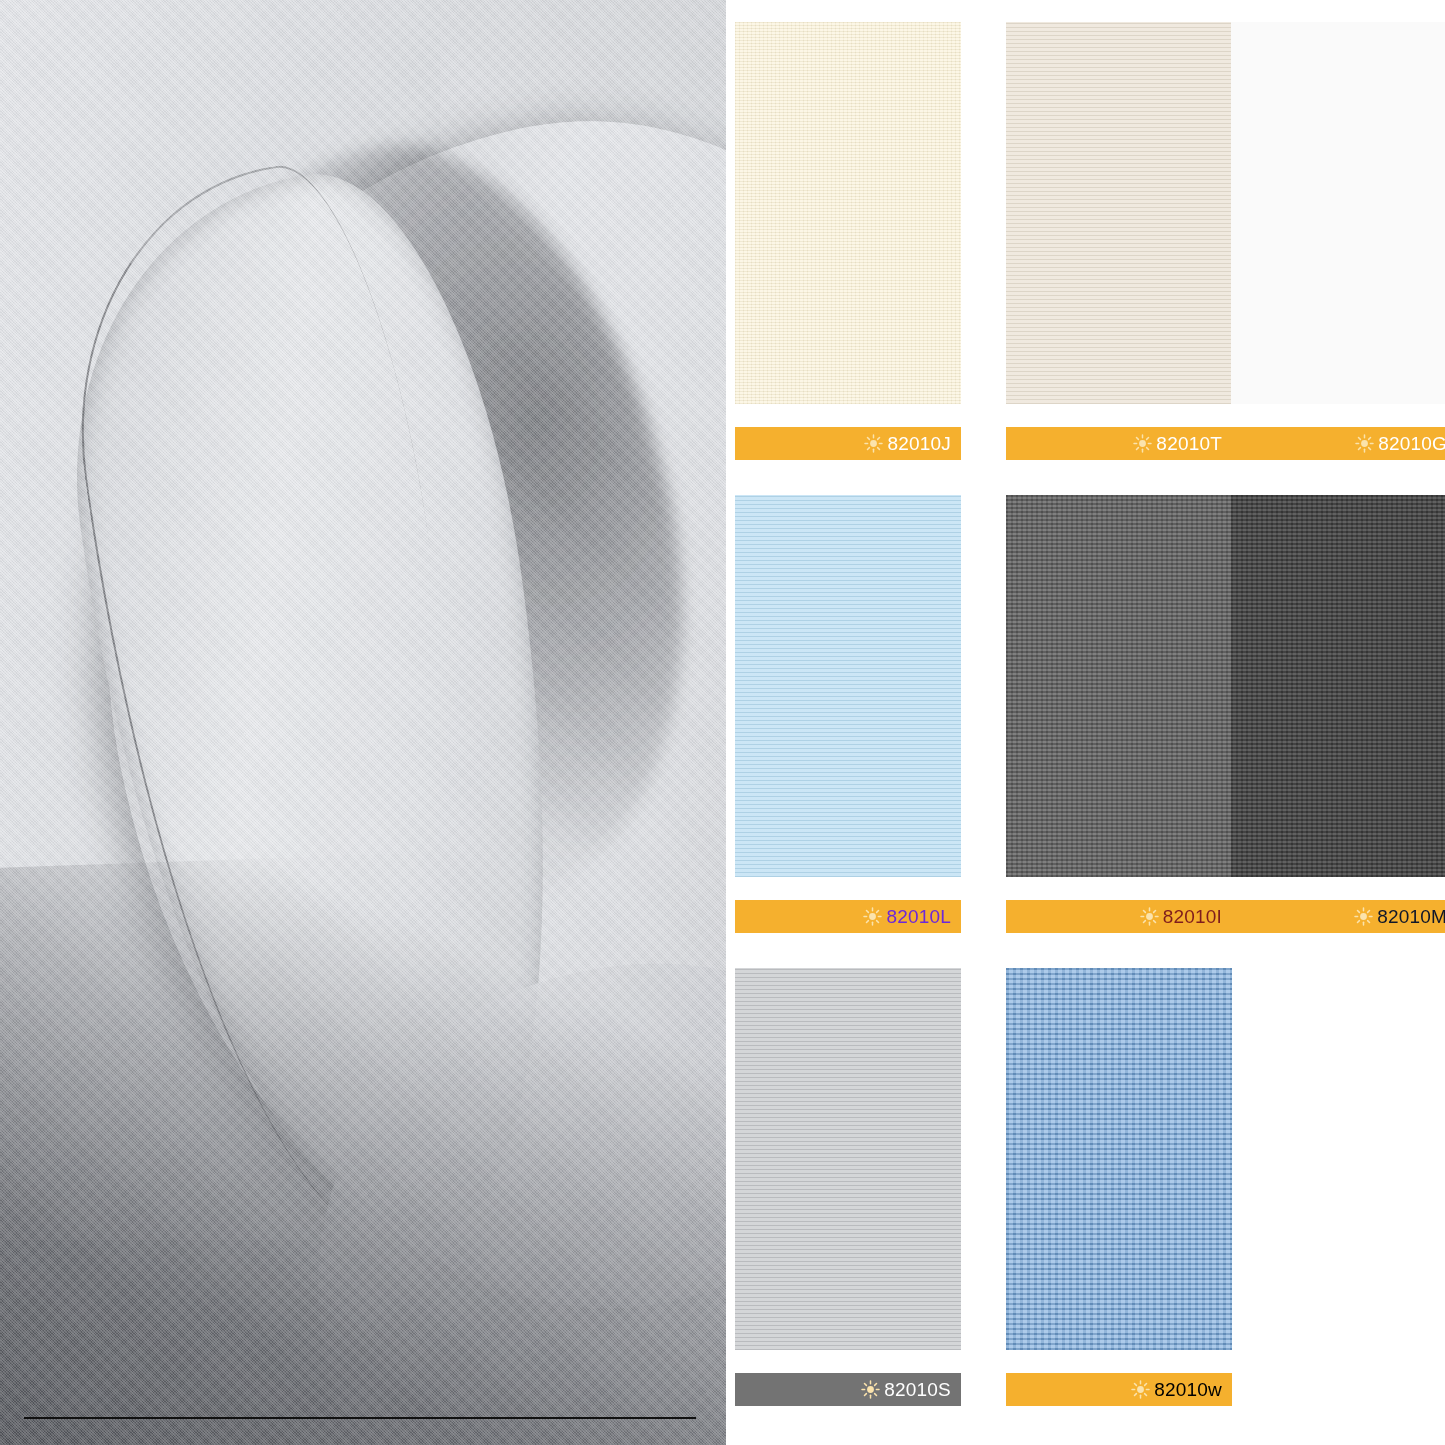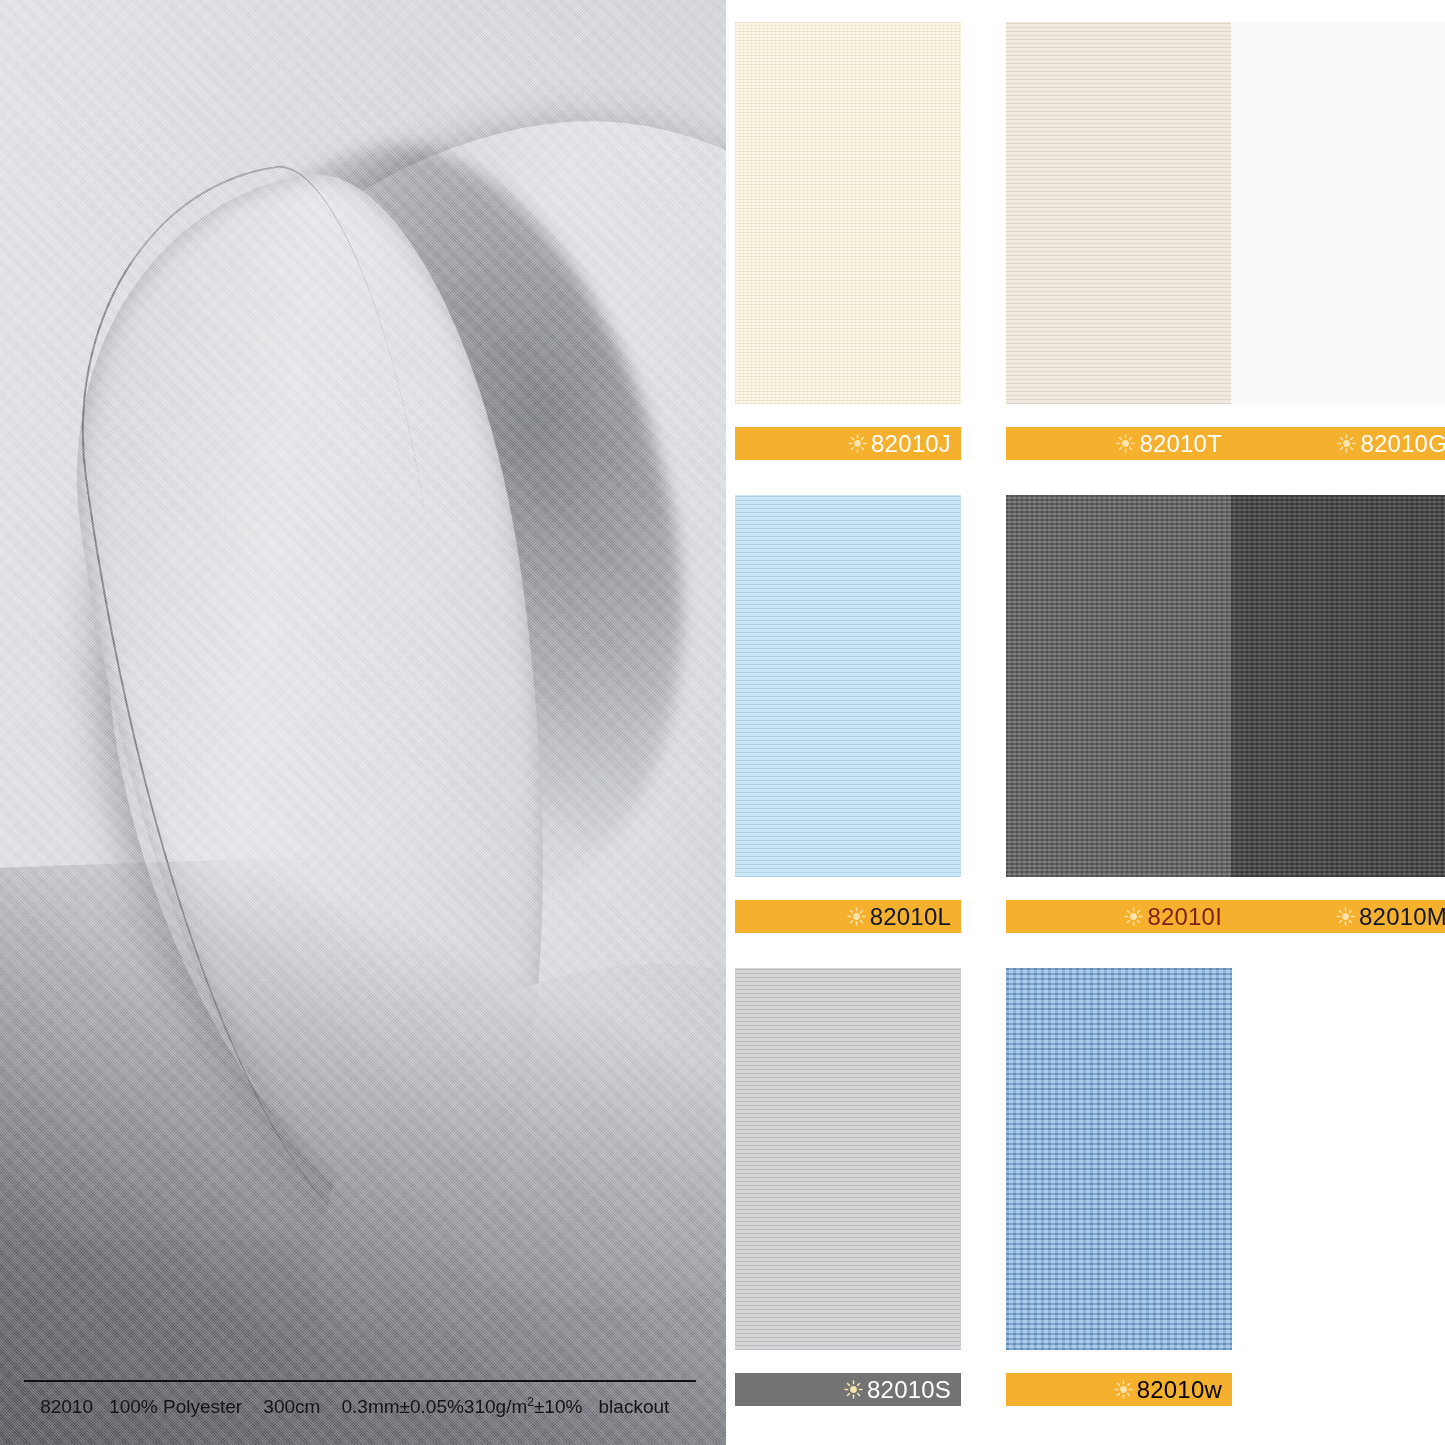--- a/index.html
+++ b/index.html
@@ -285,21 +285,21 @@
     gap: 4px;
   }
   .badge-sun {
     display: block;
     width: 19px;
     height: 19px;
     flex: 0 0 auto;
   }
   .badge-code {
     color: #ffffff;
-    font-size: 24px;
+    font-size: 19px;
     line-height: 1;
     letter-spacing: 0.2px;
     white-space: nowrap;
   }
 </style>
 </head>
 <body>
 
 <div class="page">
 
@@ -309,28 +309,20 @@
     <div class="hero-cone"></div>
     <div class="hero-curl-shadow"></div>
     <div class="hero-inner-face"></div>
     <div class="hero-edge"></div>
     <div class="hero-bottom-sweep"></div>
     <div class="hero-bottom-shadow"></div>
     <div class="hero-weave"></div>
 
     <div class="spec-table">
       <div class="spec-rule"></div>
-      <div class="spec-row spec-body">
-        <div class="cell c-number">82010</div>
-        <div class="cell c-composition">100% Polyester</div>
-        <div class="cell c-maxwidth">300cm</div>
-        <div class="cell c-thickness">0.3mm±0.05%</div>
-        <div class="cell c-weight"><span>310g/m</span><span class="sup">2</span><span>±10%</span></div>
-        <div class="cell c-blackout">blackout</div>
-      </div>
     </div>
   </div>
 
   <div class="swatch-panel" style="background-color: rgb(255, 255, 255);">
 
     <div class="swatch-row row-1">
       <div class="swatch-cells">
         <div class="cell-wrap col-0">
           <div class="swatch tex-fine" style="background-color: rgb(250, 240, 210);"></div>
         </div>
@@ -413,21 +405,21 @@
               <line x1="12" y1="1.3" x2="12" y2="4.6"></line>
               <line x1="12" y1="19.4" x2="12" y2="22.7"></line>
               <line x1="1.3" y1="12" x2="4.6" y2="12"></line>
               <line x1="19.4" y1="12" x2="22.7" y2="12"></line>
               <line x1="4.4" y1="4.4" x2="6.8" y2="6.8"></line>
               <line x1="17.2" y1="17.2" x2="19.6" y2="19.6"></line>
               <line x1="4.4" y1="19.6" x2="6.8" y2="17.2"></line>
               <line x1="17.2" y1="6.8" x2="19.6" y2="4.4"></line>
             </g>
           </svg>
-          <span class="badge-code" style="color: #0f172a;">82010L</span>
+          <span class="badge-code" style="color: #6d28d9;">82010L</span>
         </div>
         <div class="badge col-1" style="background-color: rgb(245, 176, 46);">
           <svg class="badge-sun" viewBox="0 0 24 24">
             <circle cx="12" cy="12" r="4.3" fill="#FBE3AC"></circle>
             <g stroke="#FBE3AC" stroke-width="1.9" stroke-linecap="round">
               <line x1="12" y1="1.3" x2="12" y2="4.6"></line>
               <line x1="12" y1="19.4" x2="12" y2="22.7"></line>
               <line x1="1.3" y1="12" x2="4.6" y2="12"></line>
               <line x1="19.4" y1="12" x2="22.7" y2="12"></line>
               <line x1="4.4" y1="4.4" x2="6.8" y2="6.8"></line>

